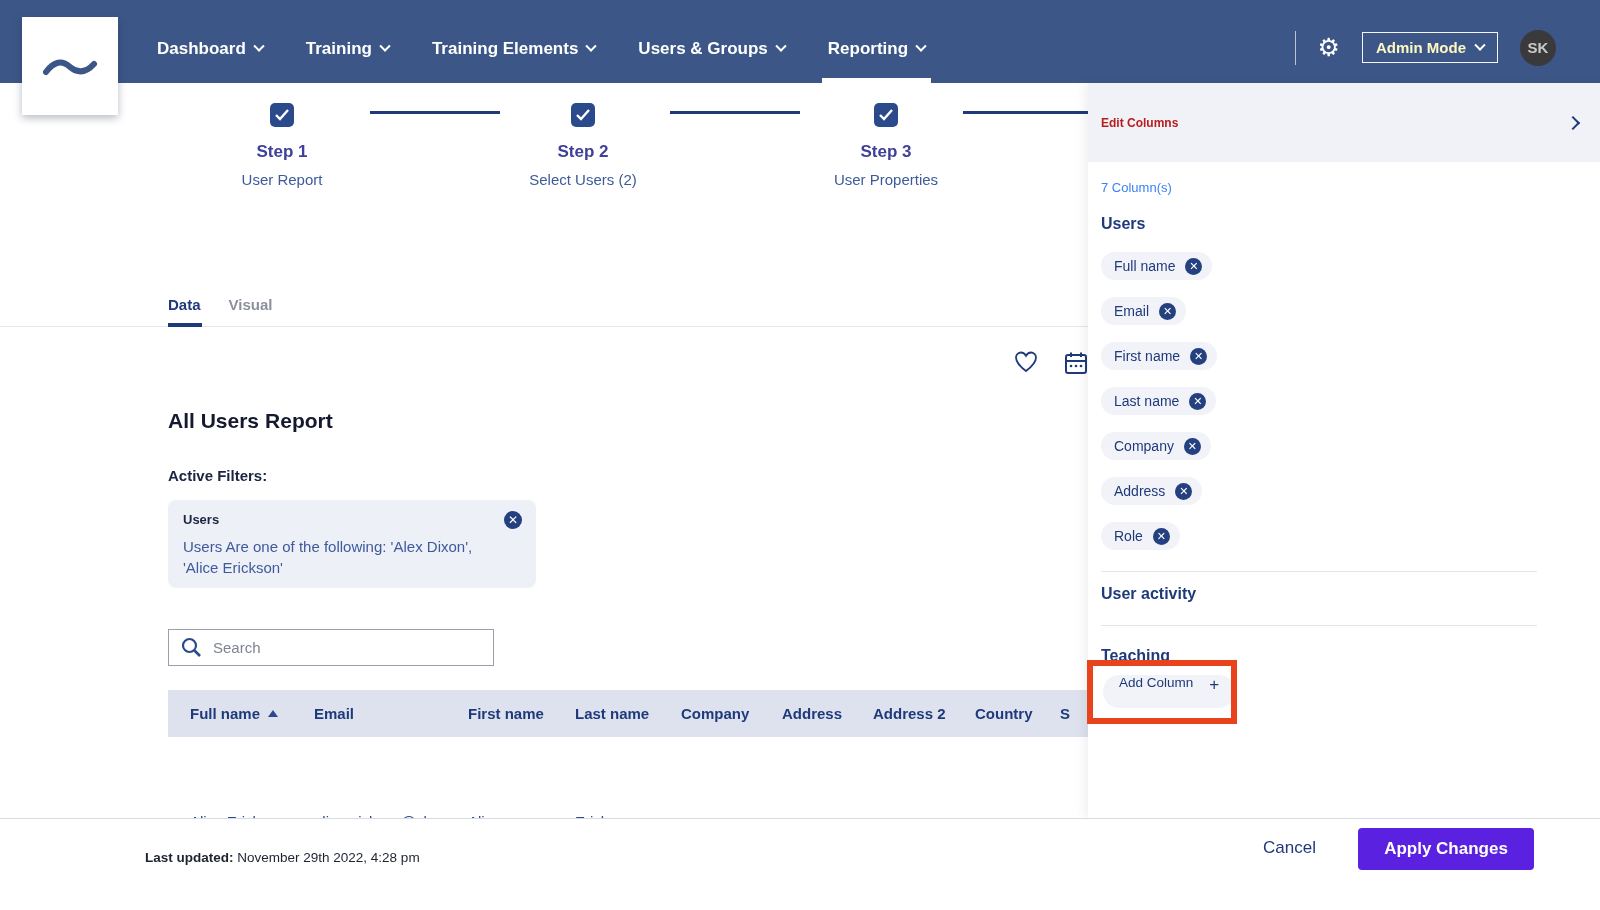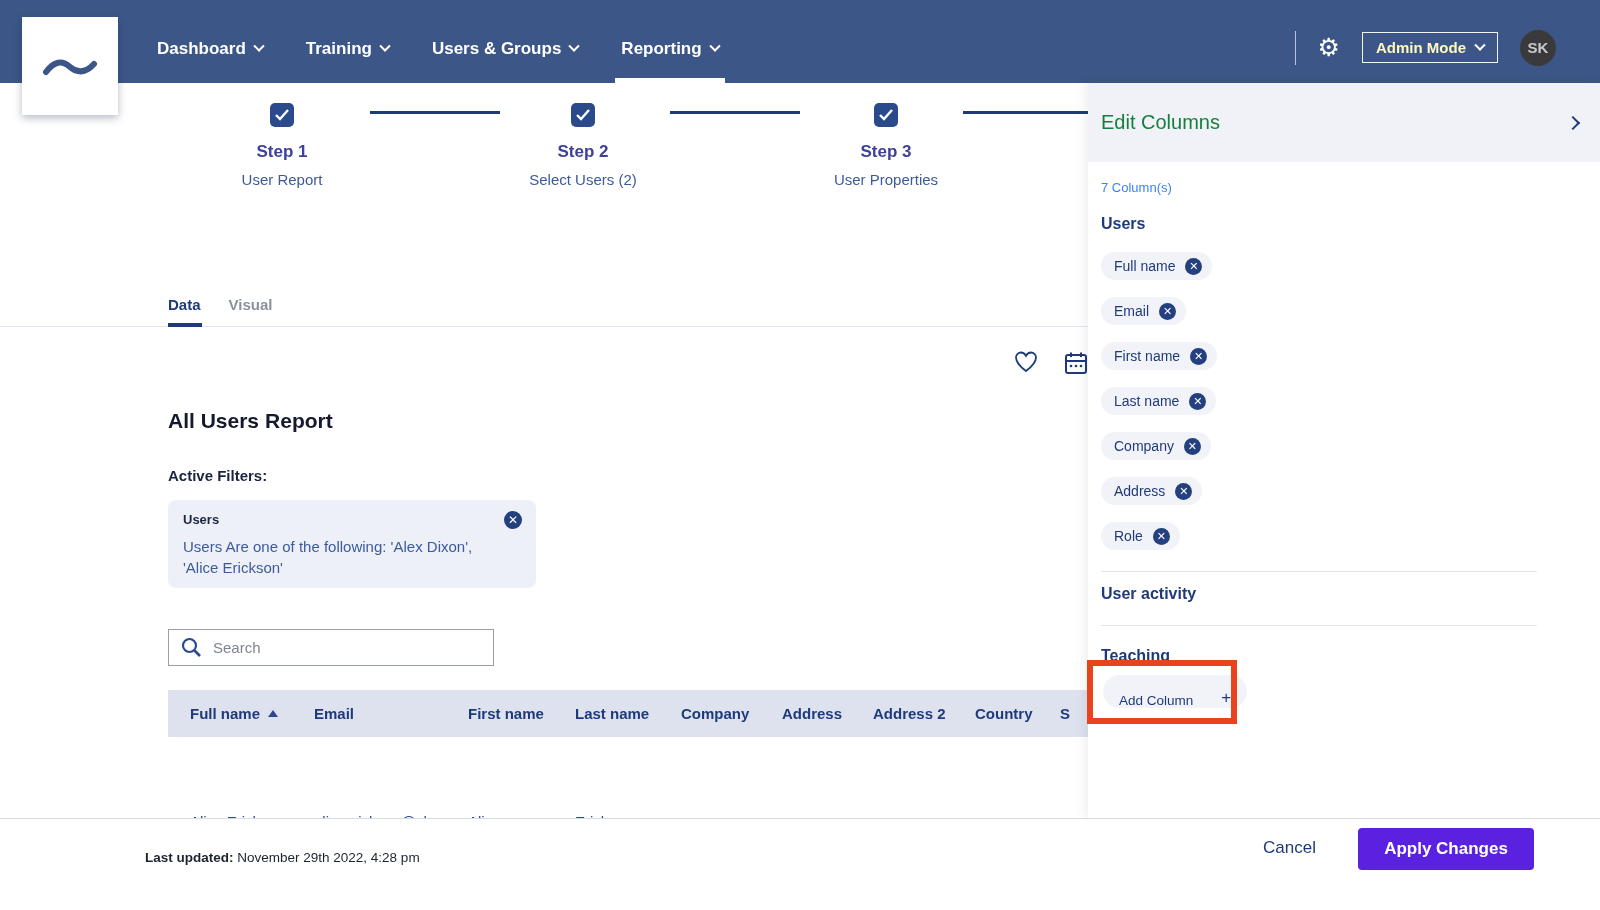--- a/index.html
+++ b/index.html
@@ -75,32 +75,32 @@
   .trow{position:absolute;left:168px;width:920px;height:56px;display:flex;align-items:center;
     padding-left:22px;border-bottom:1px solid #cfd4de;background:#fff;}
   .td{font-size:15px;flex:0 0 auto;white-space:nowrap;overflow:hidden;}
   .td a{color:#2b4a8a;text-decoration:underline;cursor:pointer;}
 
   
   .panel{position:absolute;left:1088px;top:83px;width:512px;height:735px;background:#fff;z-index:15;
     box-shadow:-3px 0 10px rgba(25,35,70,.08);}
   .panel-header{position:absolute;left:0;top:0;width:512px;height:79px;background:var(--panel-header-bg);
     display:flex;align-items:center;justify-content:space-between;padding:0 22px 0 13px;}
-  .panel-title{font-size:20px;font-weight:normal;color:#15803d;}
+  .panel-title{font-size:12px;font-weight:bold;color:#b91c1c;}
   .chev-right{width:10px;height:10px;border-right:2.5px solid #1f3a7a;border-bottom:2.5px solid #1f3a7a;
     transform:rotate(-45deg);display:inline-block;cursor:pointer;}
   .col-count{position:absolute;left:13px;top:97px;font-size:13px;color:#3b82f6;}
   .sec-title{position:absolute;left:13px;font-size:16px;font-weight:bold;color:#1f3a7a;}
   .chip{position:absolute;left:13px;height:28px;background:var(--chip-bg);border-radius:15px;
     display:inline-flex;align-items:center;gap:10px;padding:0 10px 0 13px;}
   .chip span.lbl{font-size:14px;color:#1f3a7a;white-space:nowrap;}
   .chip .x-circle{width:17px;height:17px;font-size:11px;}
   .p-divider{position:absolute;left:13px;width:436px;height:1px;background:#e2e5ec;}
   .add-col{position:absolute;left:15px;top:592px;height:33px;background:var(--chip-bg);border-radius:17px;
-    display:inline-flex;align-items:flex-end;gap:28px;padding:0 16px;cursor:pointer;}
+    display:inline-flex;align-items:flex-start;gap:16px;padding:0 16px;cursor:pointer;}
   .add-col .lbl{font-size:13.5px;color:#1f3a7a;}
   .add-col .plus{font-size:17px;color:#1f3a7a;}
 
   
   .footer{position:absolute;left:0;top:818px;width:1600px;height:92px;background:#fff;
     border-top:1px solid #d8dbe2;z-index:20;}
   .last-updated{position:absolute;left:145px;top:31px;font-size:13.5px;color:#1d2330;}
   .last-updated .b{font-weight:bold;}
   .cancel-btn{position:absolute;left:1263px;top:19px;font-size:17px;color:#1f3a7a;cursor:pointer;background:none;border:none;
     font-family:"Liberation Sans",sans-serif;}
@@ -120,20 +120,24 @@
     <nav class="nav-items">
       <div class="nav-item">
         <span>Dashboard</span>
         <span class="chev-down"></span>
       </div>
       <div class="nav-item">
         <span>Training</span>
         <span class="chev-down"></span>
       </div>
       <div class="nav-item">
+        <span>Training Elements</span>
+        <span class="chev-down"></span>
+      </div>
+      <div class="nav-item">
         <span>Users &amp; Groups</span>
         <span class="chev-down"></span>
       </div>
       <div class="nav-item active">
         <span>Reporting</span>
         <span class="chev-down"></span>
       </div>
     </nav>
     <div class="nav-right">
       <div class="nav-divider"></div>

